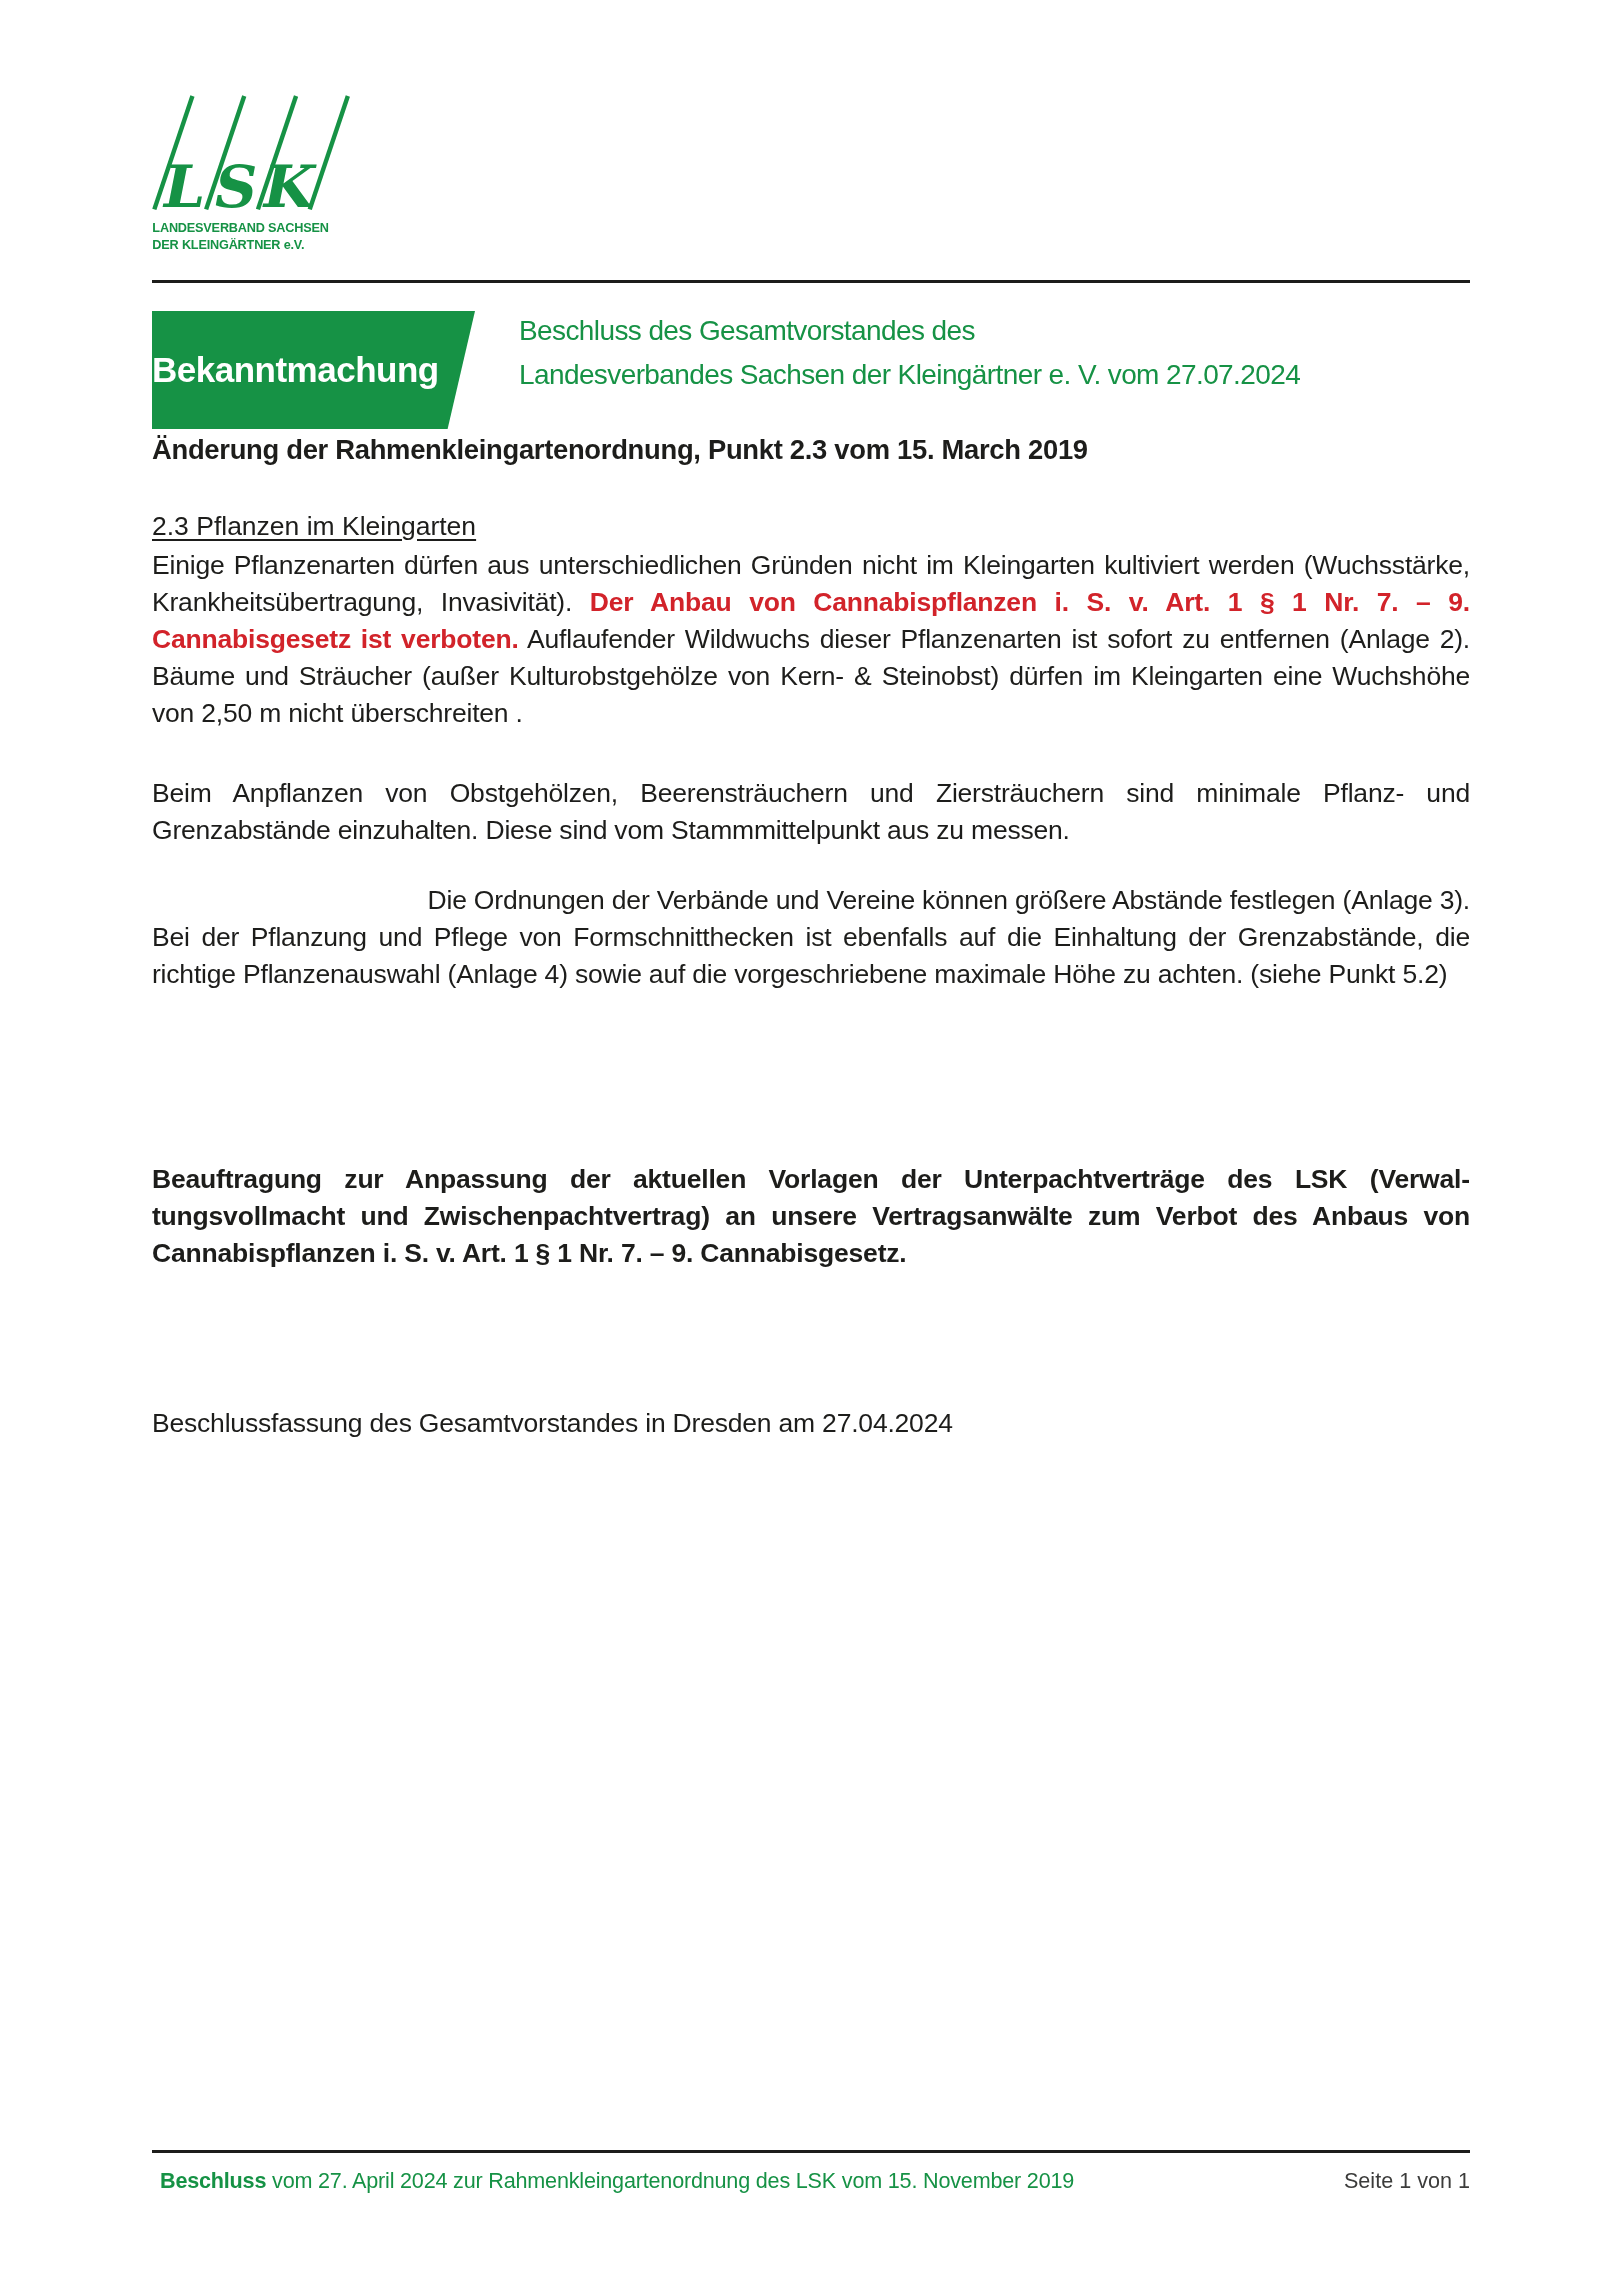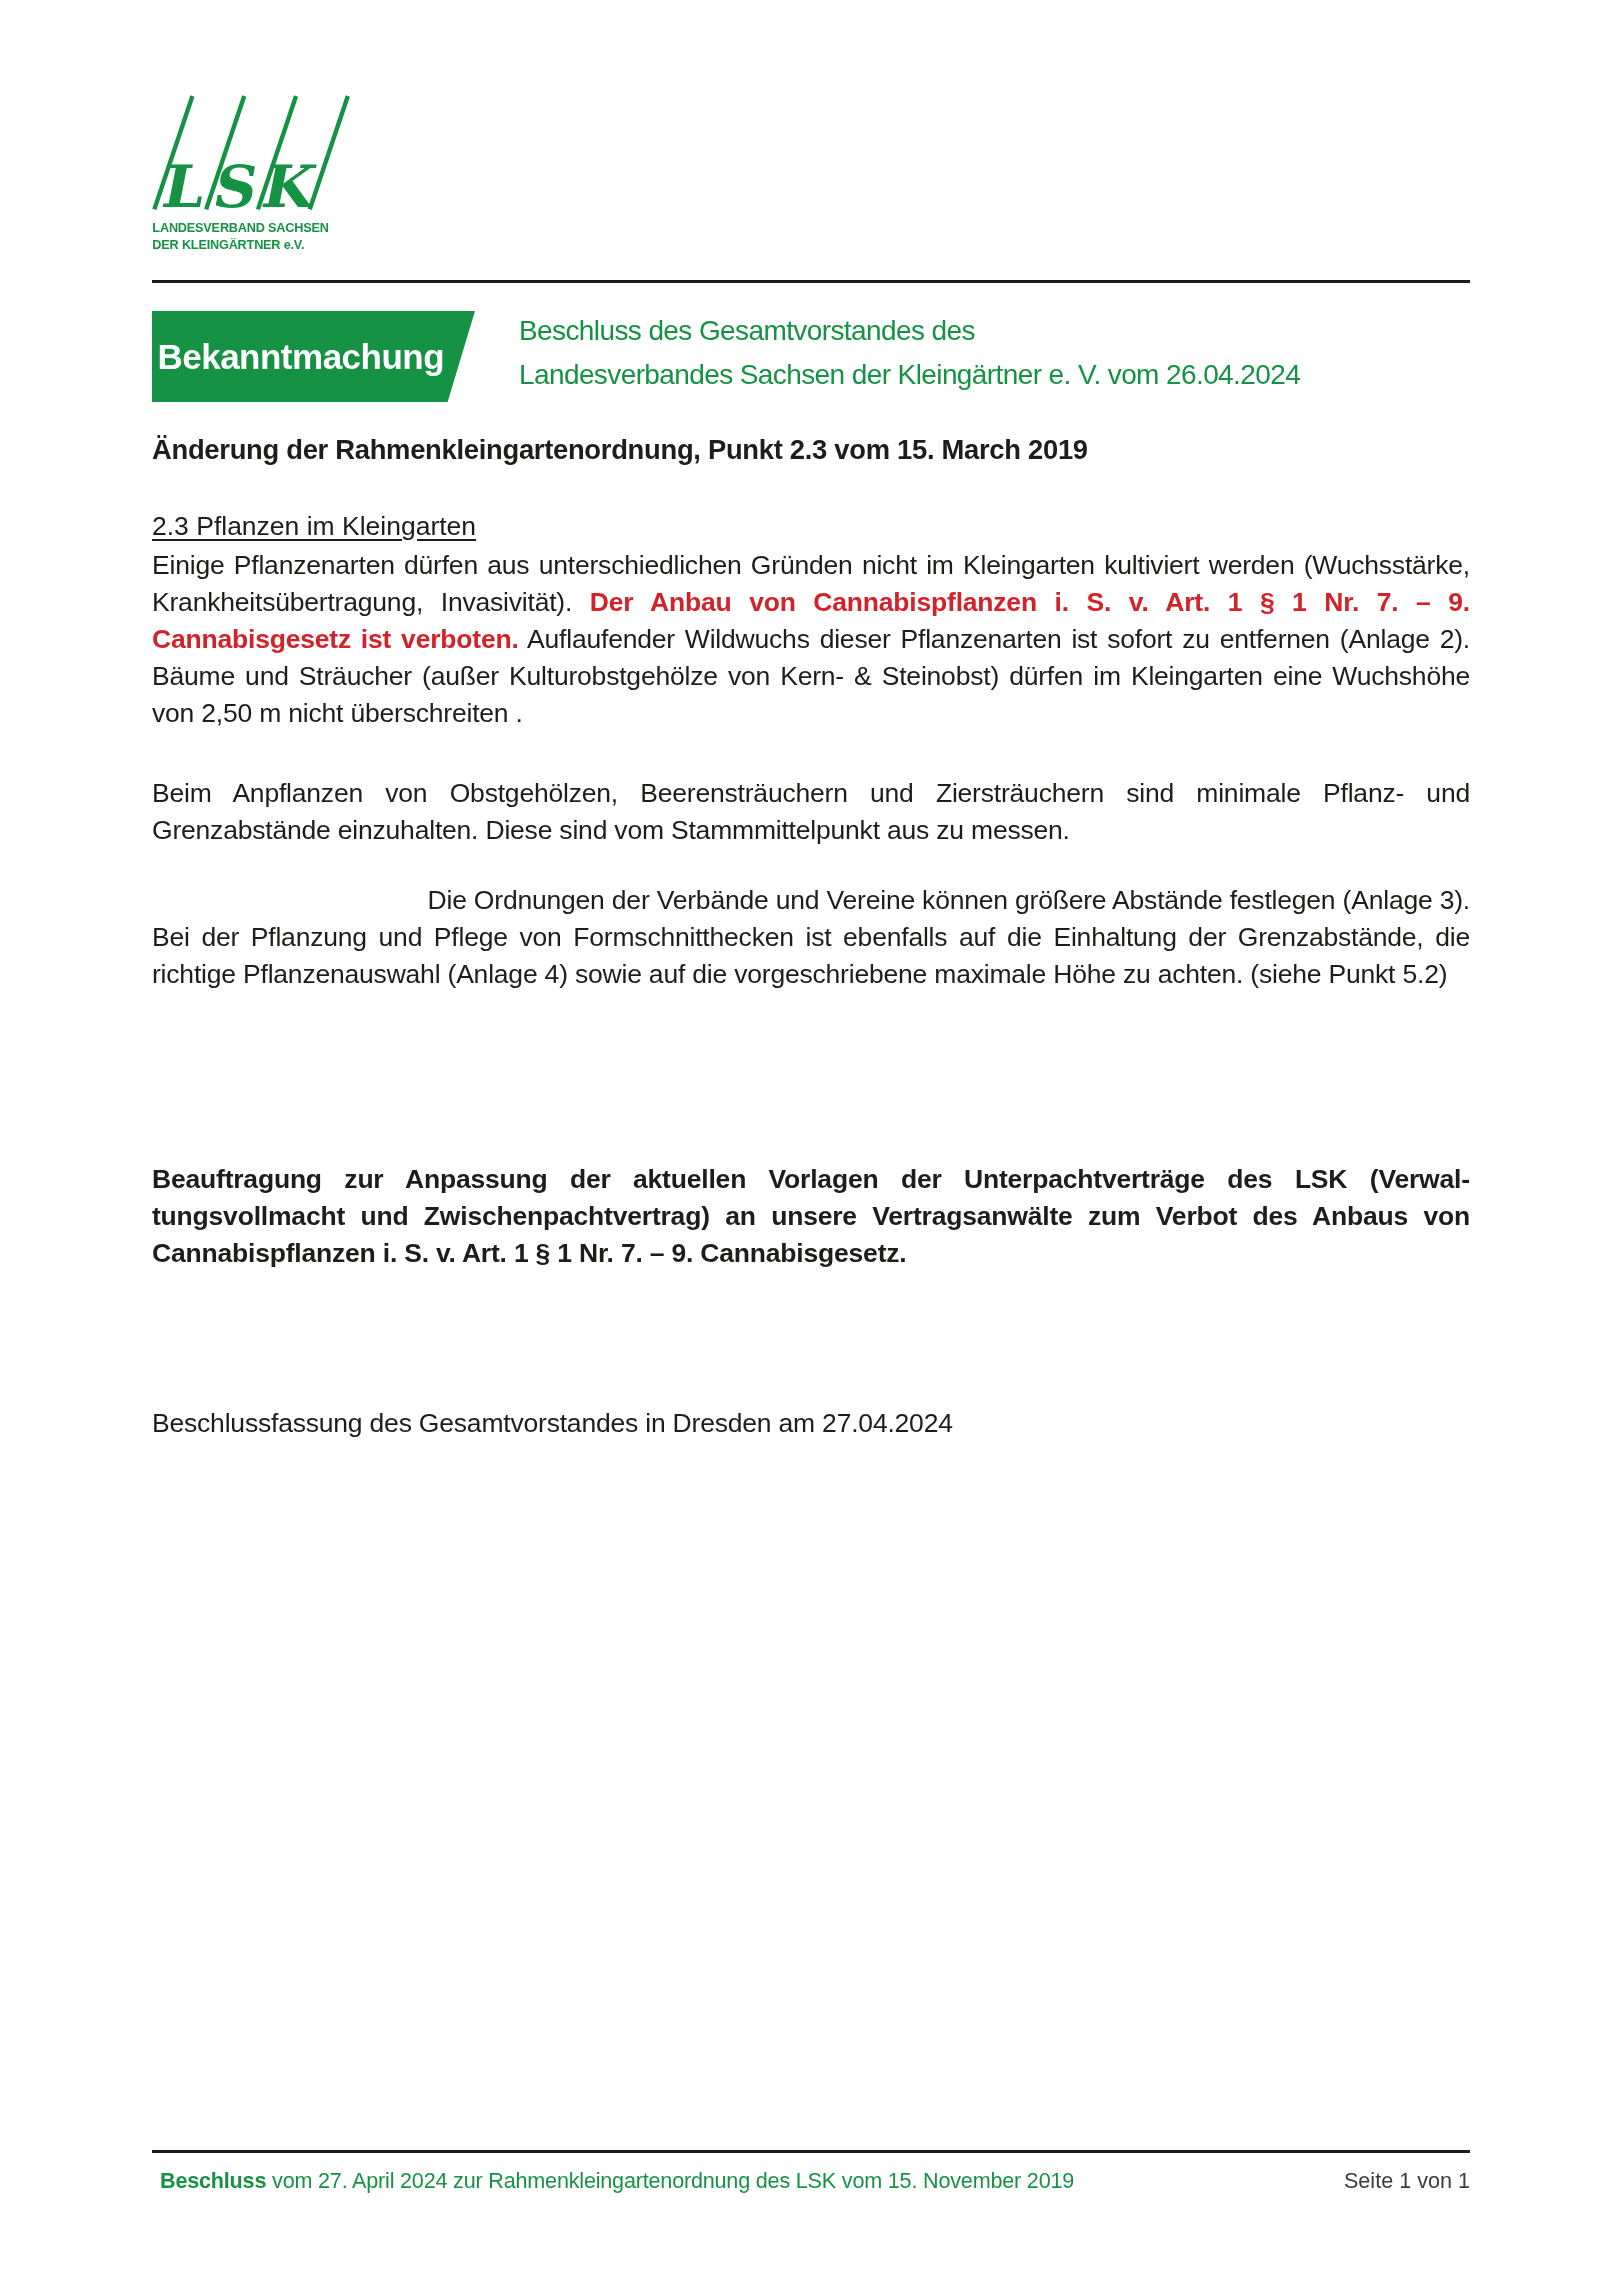--- a/index.html
+++ b/index.html
@@ -17,24 +17,24 @@
   .rule { position: absolute; left: 152px; width: 1318px; height: 2.9px; background: #1d1d1b; }
   .rule-top { top: 280px; }
   .rule-bottom { top: 2150px; }
 
   
   .logo { position: absolute; left: 152px; top: 94px; }
 
   
   .banner-box {
     position: absolute; left: 152px; top: 311px;
-    width: 323px; height: 91px;
+    width: 323px; height: 118px;
     background: #169245;
     clip-path: polygon(0 0, 100% 0, calc(100% - 27.4px) 100%, 0 100%);
-    display: flex; align-items: center; justify-content: center;
+    display: flex; align-items: center; justify-content: flex-start;
     padding-right: 25.5px; box-sizing: border-box;
   }
   .banner-label { color: #ffffff; font-size: 35px; font-weight: bold; letter-spacing: -0.5px; }
 
   .decision-heading {
     position: absolute; left: 519px; top: 309px;
     color: #169245; font-weight: normal; font-size: 28px;
     line-height: 44px; letter-spacing: -0.6px; white-space: nowrap;
   }
 
@@ -93,21 +93,21 @@
   </svg>
 
   <div class="rule rule-top"></div>
 
   <div class="banner-box">
     <span class="banner-label">Bekanntmachung</span>
   </div>
 
   <div class="decision-heading">
     <div>Beschluss des Gesamtvorstandes des</div>
-    <div>Landesverbandes Sachsen der Kleingärtner e. V. vom 26.04.2024</div>
+    <div>Landesverbandes Sachsen der Kleingärtner e. V. vom 27.07.2024</div>
   </div>
 
   <div class="doc-title">Änderung der Rahmenkleingartenordnung, Punkt 2.3 vom 15. March 2019</div>
 
   <div class="section-heading">2.3 Pflanzen im Kleingarten</div>
 
   <div class="body-par par-1">
     <span>Einige Pflanzenarten dürfen aus unterschiedlichen Gründen nicht im Kleingarten kultiviert werden (Wuchsstärke, Krankheitsübertragung, Invasivität). </span><span class="red-bold">Der Anbau von Cannabispflanzen i. S. v. Art. 1 § 1 Nr. 7. – 9. Cannabisgesetz ist verboten.</span><span> Auflaufender Wildwuchs dieser Pflanzenarten ist sofort zu entfernen (Anlage 2). Bäume und Sträucher (außer Kulturobstgehölze von Kern- &amp; Steinobst) dürfen im Kleingarten eine Wuchshöhe von 2,50 m nicht überschreiten .</span>
   </div>
 

